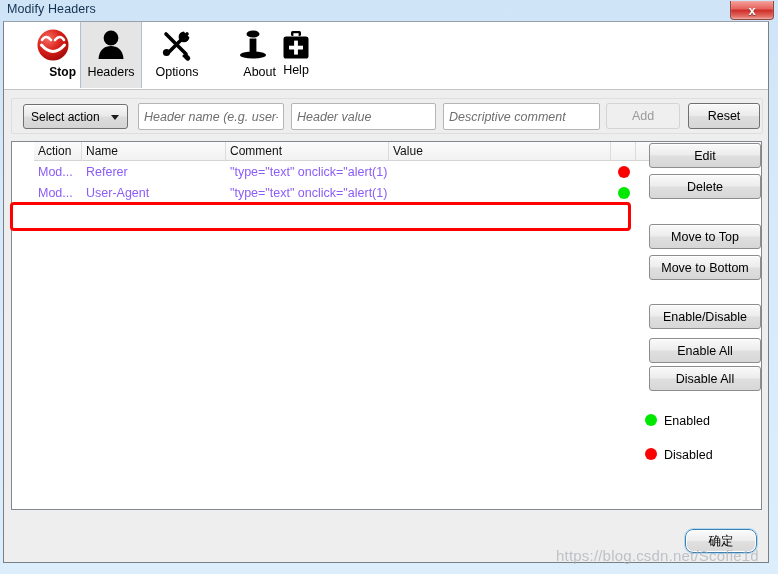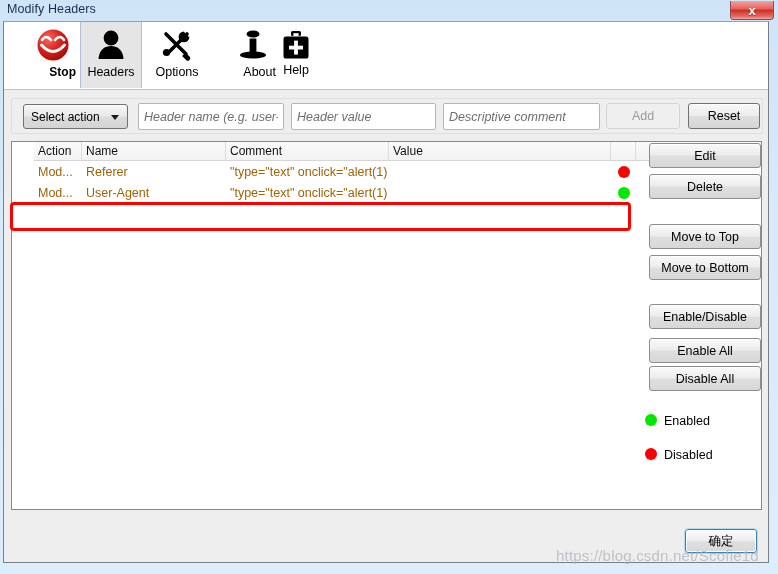--- a/index.html
+++ b/index.html
@@ -215,21 +215,21 @@
   .col-x2      { width: 24px; border-right: none; }
 
   .trow {
     display: flex;
     height: 21px;
     align-items: center;
     position: relative;
   }
   .td {
     font-size: 12.5px;
-    color: #a16207;
+    color: #8b5cf6;
     padding-left: 4px;
     line-height: 20px;
     white-space: nowrap;
     overflow: hidden;
   }
   .dot {
     width: 12px; height: 12px;
     border-radius: 50%;
     margin: 0 auto;
   }
@@ -276,21 +276,21 @@
   .legend-dot { width: 12px; height: 12px; border-radius: 50%; }
   .legend-label { font-size: 12.5px; color: #000; }
 
   
   #ok-button {
     position: absolute;
     left: 681px; top: 507px;
     width: 72px; height: 24px;
     background: linear-gradient(to bottom, #fbfbfb 0%, #ededed 48%, #e0e0e0 52%, #d8d8d8 100%);
     border: 1px solid #3c7fb1;
-    border-radius: 3px;
+    border-radius: 8px;
     outline: 1px solid #b3d9f2;
     font-size: 12.5px;
     color: #000;
     display: flex;
     align-items: center;
     justify-content: center;
     cursor: pointer;
     box-shadow: inset 0 0 0 1px #ffffff;
   }
 

